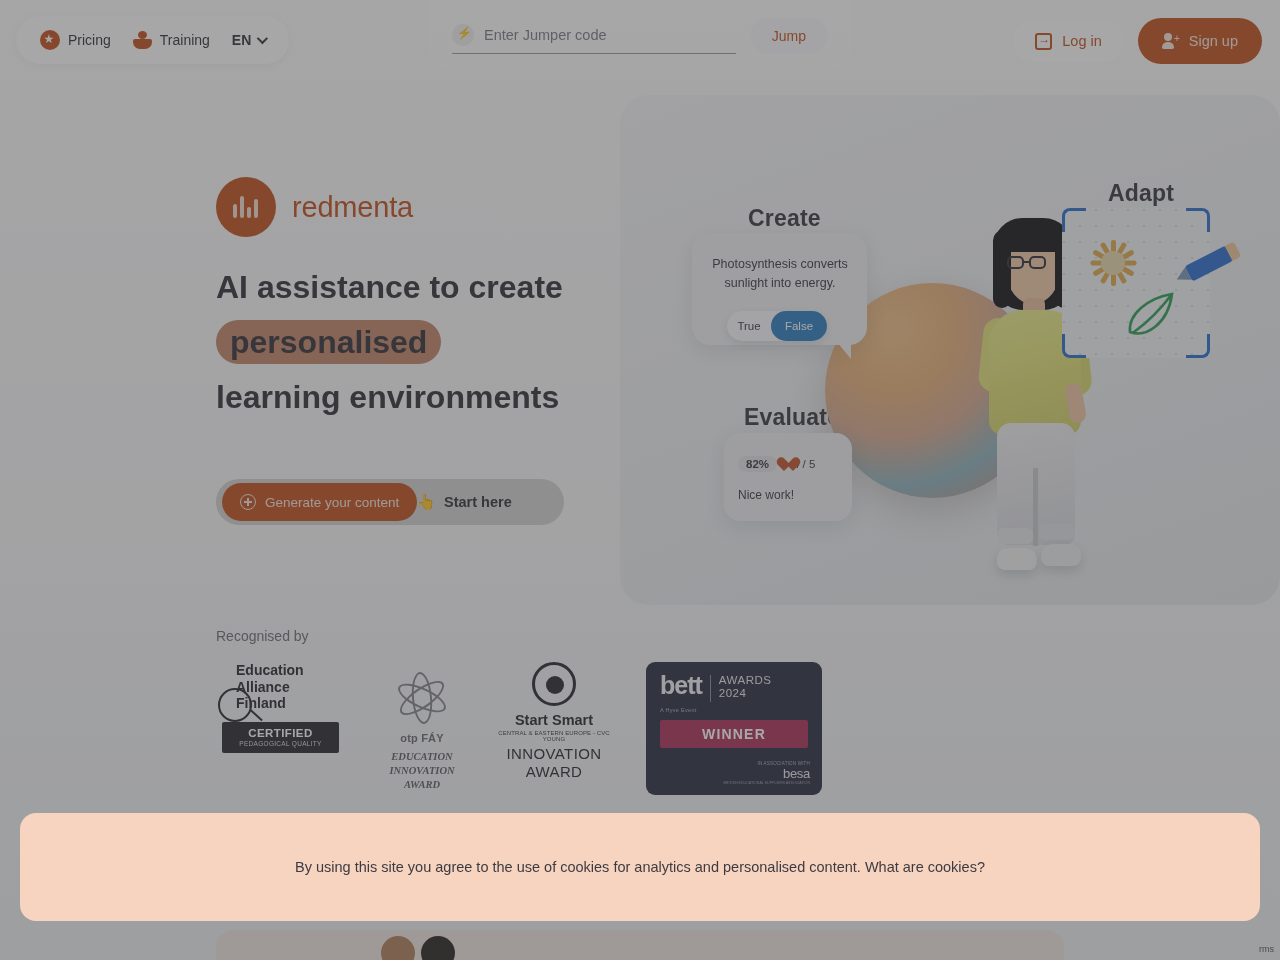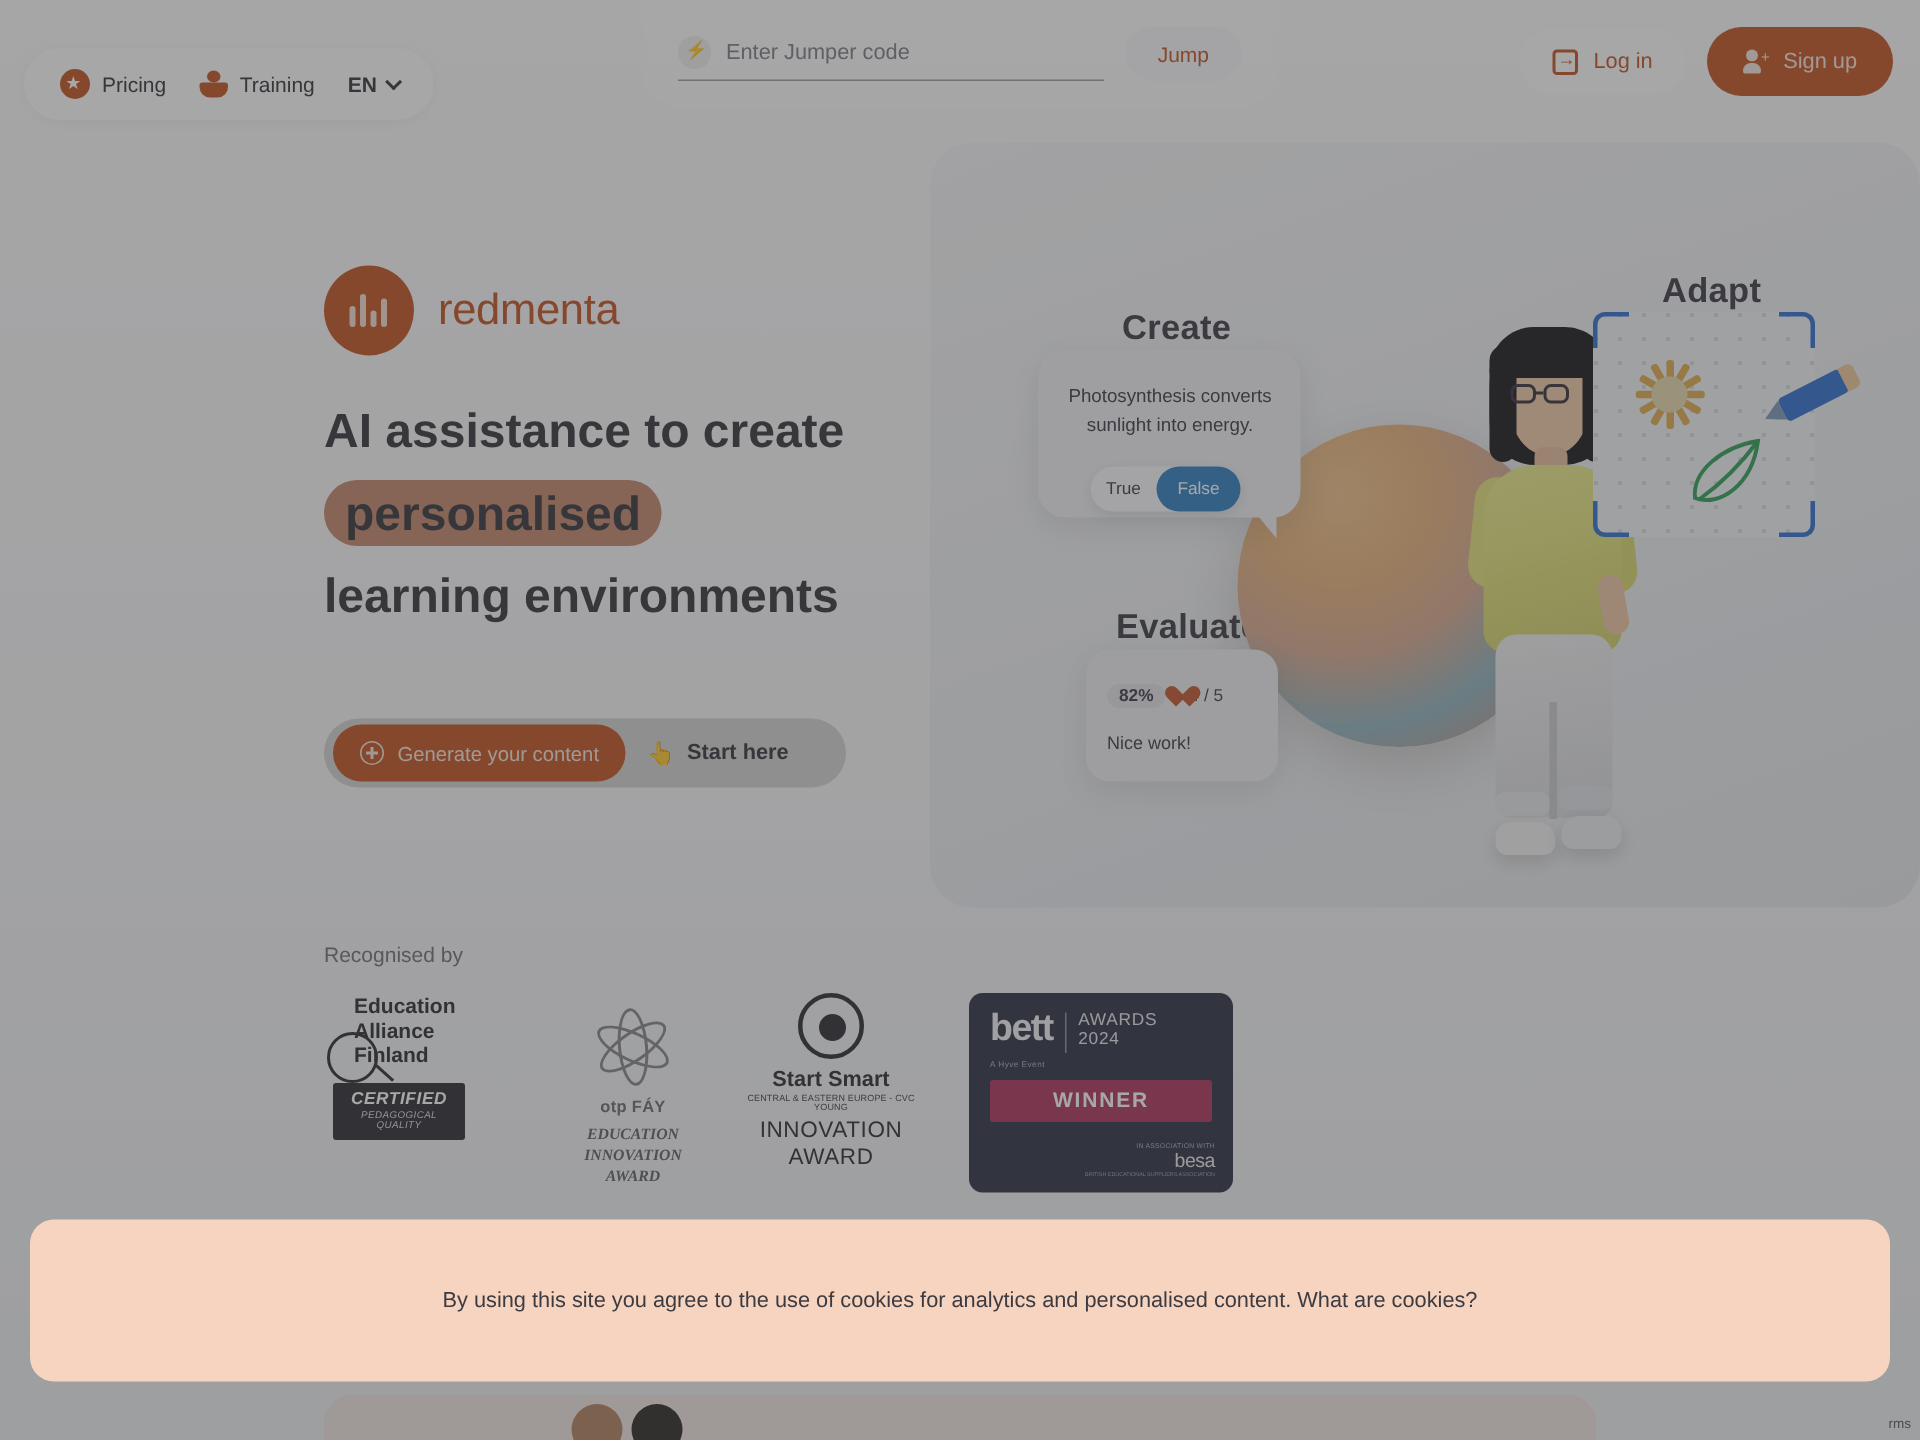--- a/index.html
+++ b/index.html
@@ -132,42 +132,42 @@
 
   .headline { position:absolute; left:216px; top:260px; width:470px;
     font-size:32px; line-height:55px; color:#34333a; font-weight:700; }
   .hl-mark {
     background:#c4876a; border-radius:22px; padding:4px 14px; color:#34333a;
     box-decoration-break: clone; -webkit-box-decoration-break: clone;
   }
 
   .cta-wrap {
     position:absolute; left:216px; top:479px; width:348px; height:46px;
-    background:#d3d3d3; border-radius:23px; display:flex; align-items:center; padding-left:6px; gap:14px;
+    background:#d3d3d3; border-radius:23px; display:flex; align-items:center; padding-left:6px; 
   }
   .cta-primary {
     height:38px; border-radius:19px; background:#c4531f; color:#f3e4da;
     display:flex; align-items:center; gap:9px; padding:0 18px; font-size:13.5px; border:none; cursor:pointer;
   }
   .plus-ic { width:16px; height:16px; border:1.6px solid #f3e4da; border-radius:50%; position:relative; }
   .plus-ic:before, .plus-ic:after { content:""; position:absolute; background:#f3e4da; }
   .plus-ic:before { left:3px; top:6.4px; width:8px; height:1.6px; }
   .plus-ic:after  { top:3px; left:6.4px; height:8px; width:1.6px; }
   .cta-secondary { display:flex; align-items:center; gap:8px; font-size:14.5px; font-weight:700; color:#34333a; cursor:pointer; }
   .hand { font-size:15px; }
 
   .recog-label { position:absolute; left:216px; top:628px; font-size:14px; color:#6f6f76; }
 
   .awards { position:absolute; left:216px; top:662px; display:flex; align-items:flex-start; gap:0; }
   .award { position:relative; }
   .a1 { width:140px; }
   .a1-t { font-size:14px; font-weight:700; color:#2b2b30; line-height:1.18; padding-left:20px; }
   .a1-glass { position:absolute; left:2px; top:26px; width:34px; height:34px; border:2.2px solid #2b2b30; border-radius:50%; }
   .a1-handle { position:absolute; left:32px; top:52px; width:16px; height:2.4px; background:#2b2b30; transform:rotate(42deg); }
-  .a1-badge { margin-top:10px; margin-left:6px; width:88px; background:#2b2b30; border-radius:2px; padding:5px 4px 6px; text-align:center;font-style:italic; }
+  .a1-badge { margin-top:10px; margin-left:6px; width:117px; background:#2b2b30; border-radius:2px; padding:5px 4px 6px; text-align:center; }
   .a1-b1 { color:#fff; font-size:11.5px; font-weight:700; letter-spacing:.4px; }
   .a1-b2 { color:#dcdcdc; font-size:6.5px; letter-spacing:.3px; margin-top:1px; }
   .a2 { width:120px; margin-left:6px; text-align:center; color:#6a6a70; }
   .a2-atom { width:64px; height:64px; margin:4px auto 2px; position:relative; }
   .a2-el { position:absolute; left:6px; top:22px; width:52px; height:20px; border:2px solid #85858b; border-radius:50%; }
   .a2-sub { font-size:11px; font-weight:700; color:#6a6a70; letter-spacing:.2px; }
   .a2-t { font-size:10.5px; font-weight:700; font-style:italic; line-height:1.35; margin-top:6px;
     font-family:"Liberation Serif", serif; color:#5f5f66; }
   .a3 { width:128px; margin-left:8px; text-align:center; color:#2b2b30; }
   .a3-ic { width:44px; height:44px; margin:0 auto 6px; border:3px solid #2b2b30; border-radius:50%; position:relative; }
@@ -193,21 +193,21 @@
 
   
   .peek { position:absolute; left:216px; top:930px; width:848px; height:30px;
     background:#f0e6e0; border-radius:18px 18px 0 0; overflow:hidden; }
   .peek-av { position:absolute; top:6px; border-radius:50%; }
   .peek-a1 { left:165px; width:34px; height:34px; background:#b0805c; }
   .peek-a2 { left:205px; width:34px; height:34px; background:#2a2724; }
 
   
   .nav-left {
-    position:absolute; left:16px; top:32px; height:48px; border-radius:24px;
+    position:absolute; left:16px; top:16px; height:48px; border-radius:24px;
     background:rgba(255,255,255,.82); display:flex; align-items:center; gap:22px; padding:0 24px;
     box-shadow:0 2px 10px rgba(0,0,0,.05);
   }
   .nav-item { display:flex; align-items:center; gap:8px; font-size:14px; color:#34333a; cursor:pointer; }
   .ic-star { width:20px; height:20px; border-radius:50%; background:#c4531f; position:relative; }
   .ic-star:before { content:"★"; position:absolute; left:3.5px; top:1.5px; font-size:12px; color:#fff; }
   .ic-book { width:19px; height:18px; position:relative; }
   .ic-book:before { content:""; position:absolute; left:5px; top:0; width:9px; height:8px; border-radius:50%; background:#c4531f; }
   .ic-book:after { content:""; position:absolute; left:0; top:8px; width:19px; height:10px; background:#c4531f; border-radius:2px 2px 7px 7px; }
   .lang { display:flex; align-items:center; gap:6px; font-size:14px; font-weight:700; color:#34333a; cursor:pointer; }

